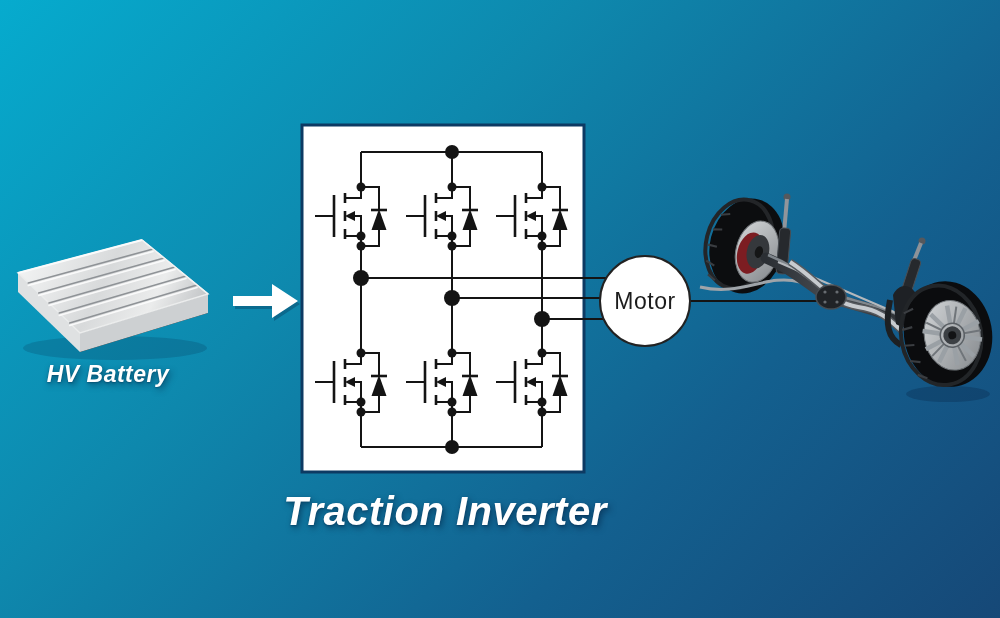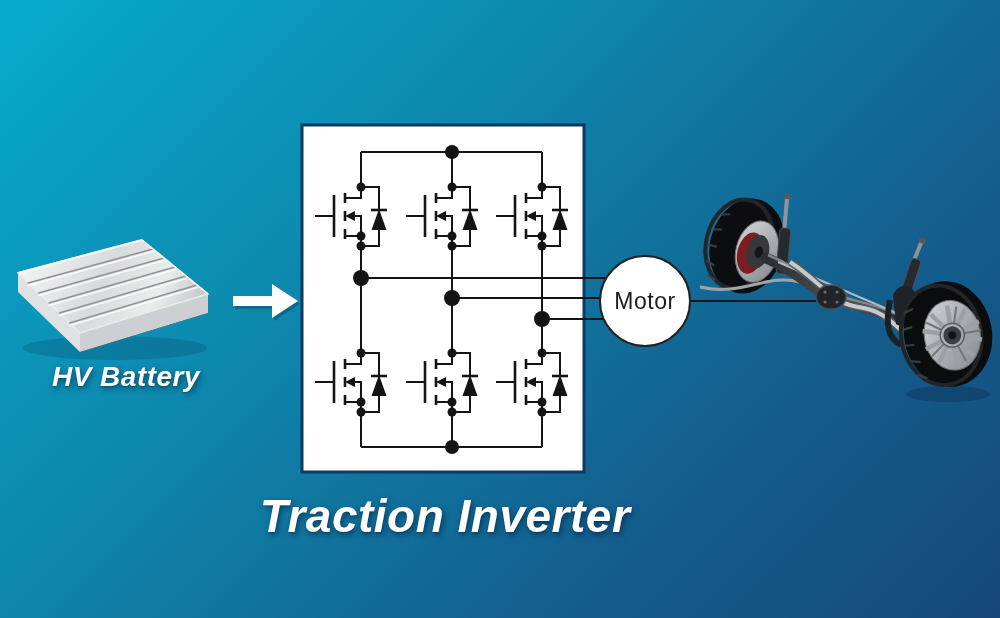--- a/index.html
+++ b/index.html
@@ -8,22 +8,22 @@
     background:linear-gradient(135deg,#06abce 0%,#0e88ad 36%,#13608f 70%,#164877 100%);
     font-family:"Liberation Sans",sans-serif;
   }
   .canvas > svg{position:absolute;left:0;top:0;}
   .label{
     position:absolute;color:#ffffff;font-weight:bold;font-style:italic;
     text-align:center;letter-spacing:.5px;
     text-shadow:2px 3px 6px rgba(4,30,60,.55),0 1px 2px rgba(4,30,60,.4);
     white-space:nowrap;
   }
-  #hv-battery-label{left:20px;top:361px;width:212px;font-size:28px;}
-  #traction-inverter-label{left:243px;top:489px;width:404px;font-size:46px;text-align:center;}
+  #hv-battery-label{left:2px;top:361px;width:212px;font-size:23px;}
+  #traction-inverter-label{left:243px;top:489px;width:404px;font-size:40px;text-align:center;}
   #motor-label{
     position:absolute;left:595px;top:288px;width:100px;font-size:23px;
     color:#1c1c1c;text-align:center;font-weight:normal;font-style:normal;
     letter-spacing:.5px;white-space:nowrap;
   }
 </style>
 </head>
 <body>
 
 <div class="canvas">

